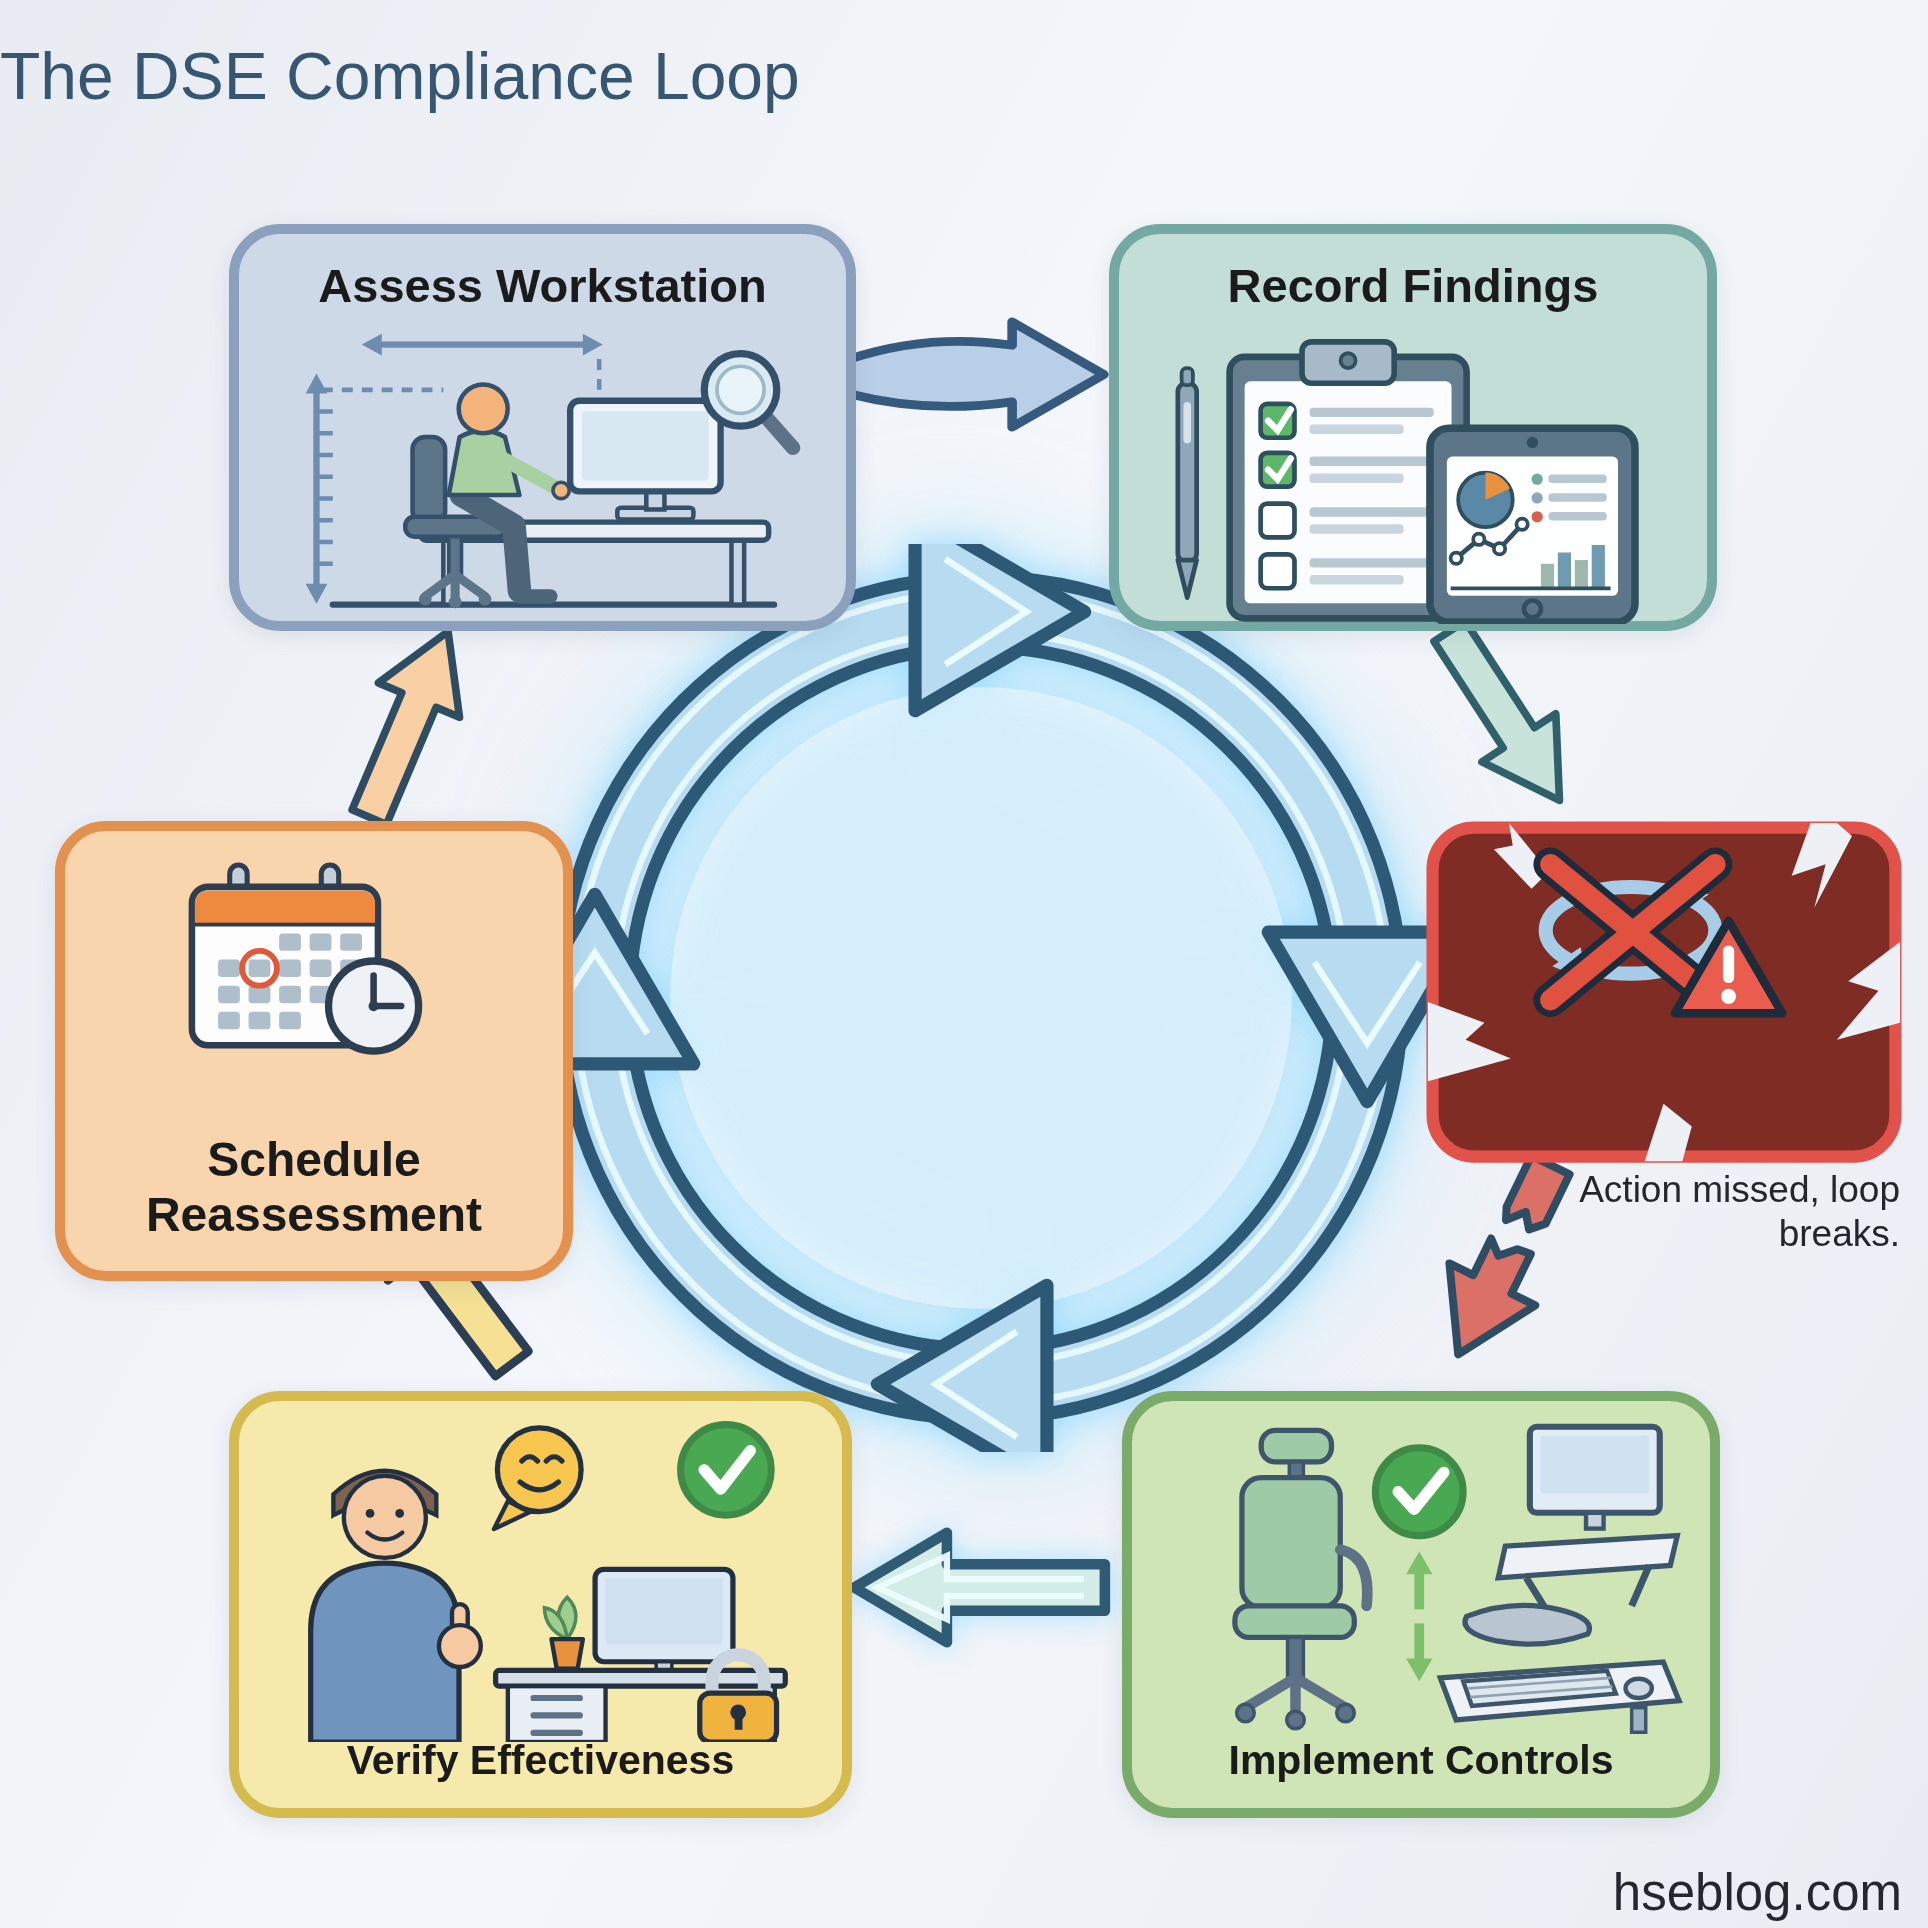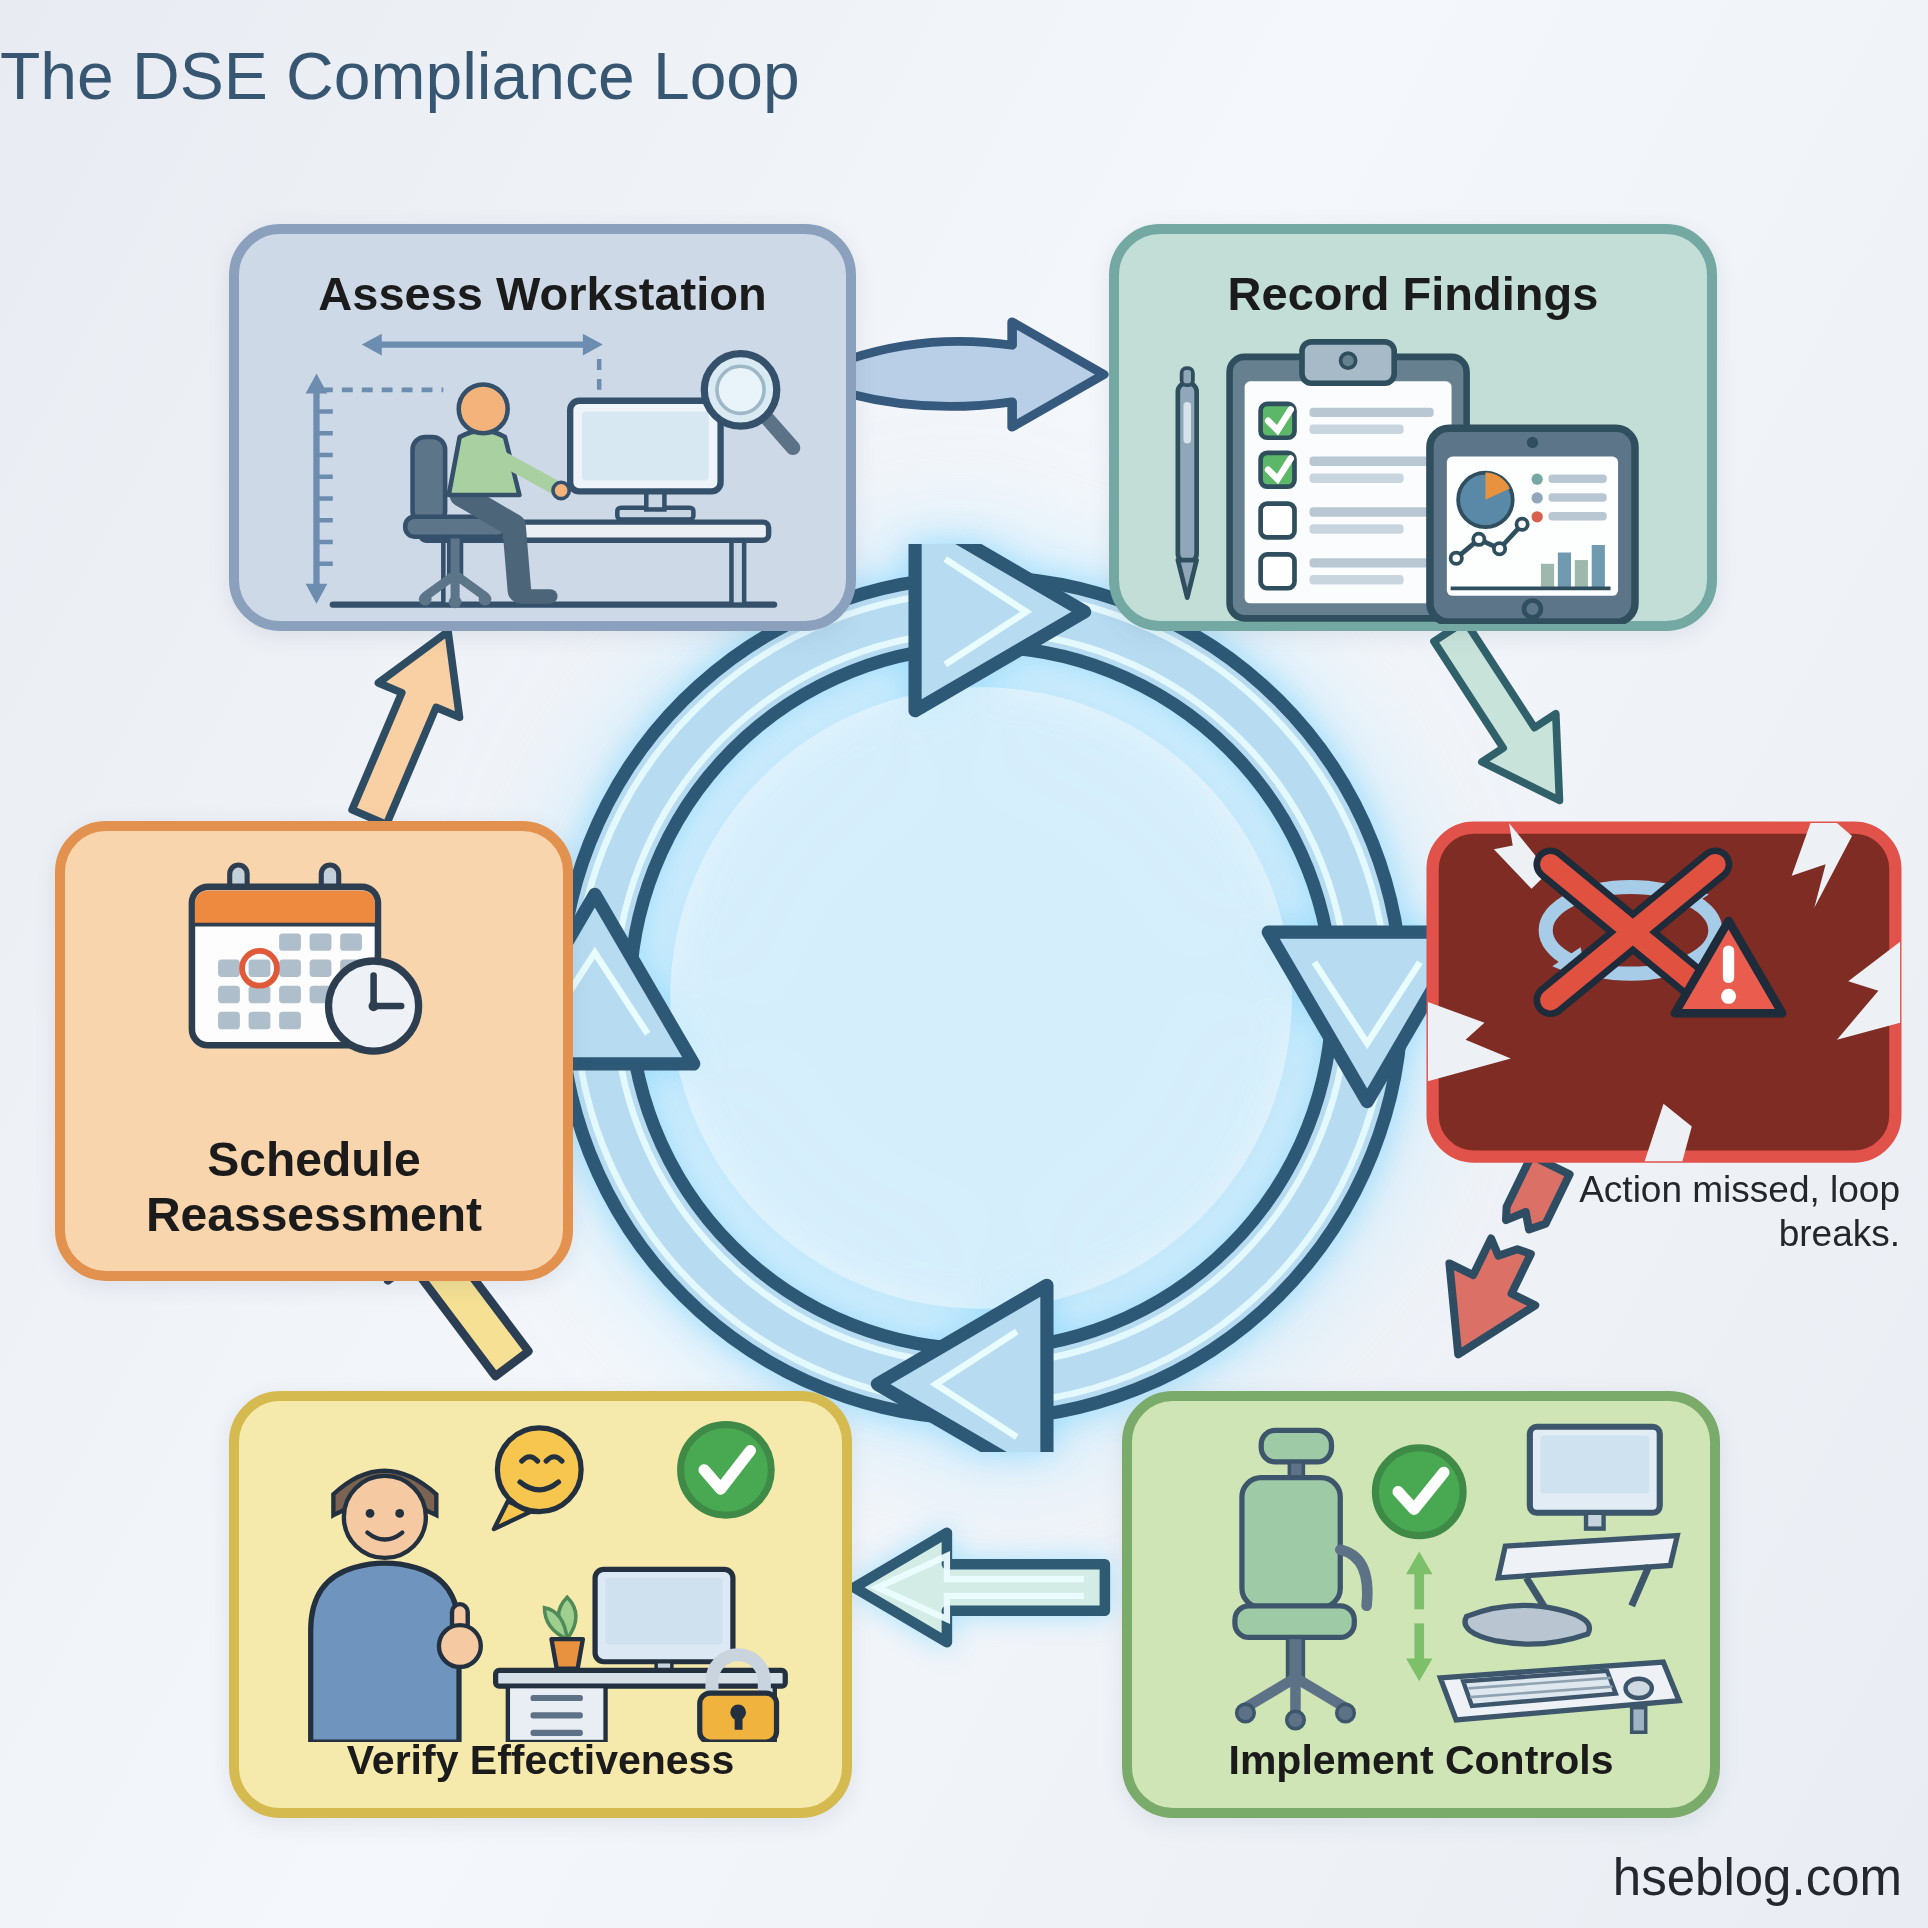--- a/index.html
+++ b/index.html
@@ -5,21 +5,21 @@
   html,body{margin:0;padding:0;background:#edf0f5;}
   #canvas{position:relative;width:1928px;height:1928px;overflow:hidden;
     background:linear-gradient(118deg,#e8ebf1 0%,#f4f7fb 46%,#e9edf3 100%);
     font-family:"Liberation Sans","DejaVu Sans",sans-serif;}
   .abs{position:absolute;}
   #title{left:0;right:0;top:38px;font-size:66px;font-weight:normal;
     color:#375672;letter-spacing:0;}
   .box{box-sizing:border-box;border-radius:51px;box-shadow:0 5.6px 21px rgba(60,80,110,.10);}
   .box-label{position:absolute;left:11.3px;right:11.3px;text-align:center;font-weight:bold;
     color:#1b1b1b;line-height:1.12;}
-  .lbl-top{top:26px;font-size:47px;margin-top:8px;}
+  .lbl-top{top:26px;font-size:47px;}
   .lbl-bottom{bottom:24.5px;font-size:41px;}
   #box-assess{left:229px;top:224px;width:627px;height:407px;background:#cdd9e7;border:10.4px solid #8ba0bc;}
   #box-record{left:1109px;top:224px;width:608px;height:407px;background:#c3ded7;border:10.4px solid #74a8a2;}
   #box-implement{left:1122px;top:1391px;width:598px;height:427px;background:#cfe5b5;border:10.4px solid #7bab6b;}
   #box-verify{left:229px;top:1391px;width:623px;height:427px;background:#f6e9ac;border:10.4px solid #d5ba50;}
   #box-schedule{left:55px;top:821px;width:518px;height:460px;background:#f8d5ac;border:10.4px solid #e2914f;}
   #box-failure{left:1426px;top:821px;width:476px;height:342px;}
   #failure-label{left:32px;right:32px;bottom:40px;text-align:center;color:#f8f0e7;
     font-weight:bold;font-size:40px;line-height:1.2;}
   #ring{left:527px;top:544px;width:908px;height:908px;
@@ -27,21 +27,21 @@
   .conn{overflow:visible;}
   #arrow-1{left:850px;top:316px;width:256px;height:117px;}
   #arrow-2{left:1392px;top:660px;width:226px;height:113px;transform:rotate(57deg) scale(.9);}
   #arrow-3{left:1391px;top:1204px;width:226px;height:113px;transform:rotate(116deg) scale(.94);}
   #arrow-4{left:845px;top:1529px;width:267px;height:117px;transform:rotate(180deg) scale(1.08);
     filter:drop-shadow(0 0 13px rgba(160,225,255,.9));}
   #arrow-5{left:331px;top:1217px;width:226px;height:113px;transform:rotate(-127deg);}
   #arrow-6{left:296px;top:667px;width:226px;height:113px;transform:rotate(-67deg) scale(.9);}
   #failure-note{left:1552px;top:1168px;width:348px;text-align:right;font-size:37px;
     color:#23272c;line-height:1.2;}
-  #watermark{right:26px;bottom:21px;font-size:51px;color:#24282e;}
+  #watermark{right:26px;bottom:6px;font-size:51px;color:#24282e;}
   .ill{position:absolute;left:50%;transform:translateX(-50%);}
 </style>
 </head>
 <body>
 
 <div id="canvas">
 
   <div id="title" class="abs">The DSE Compliance Loop</div>
 
   <svg id="ring" class="abs" viewBox="0 0 964 964">

